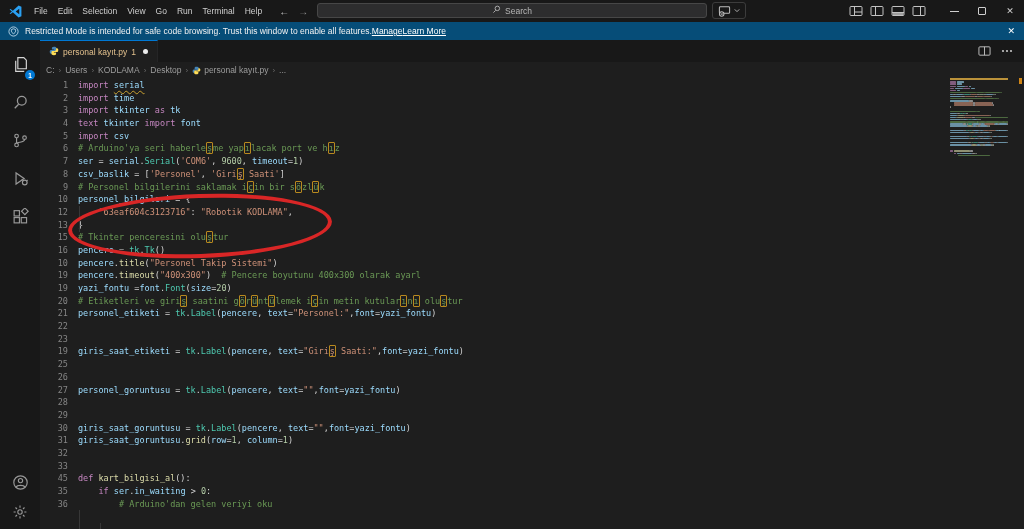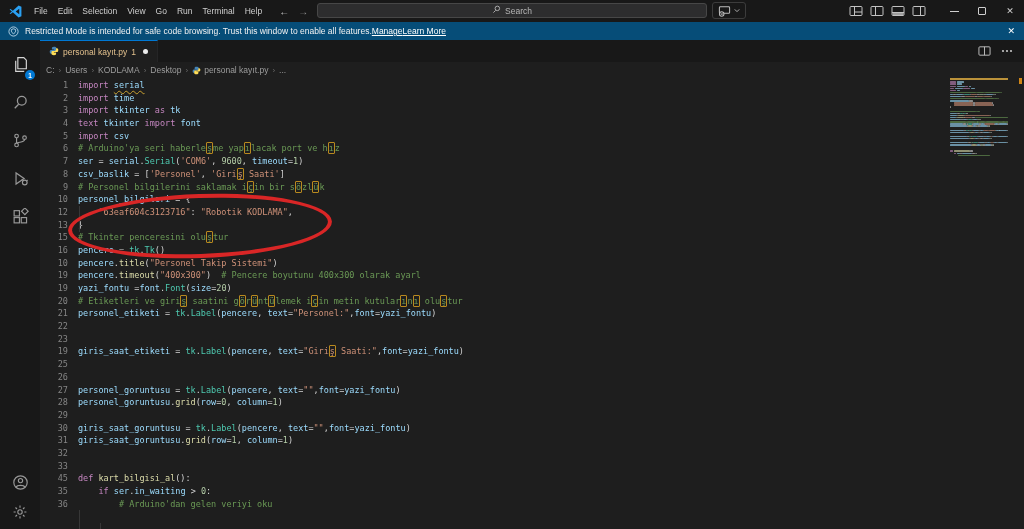--- a/index.html
+++ b/index.html
@@ -378,21 +378,20 @@
             <div class="line">
               <span class="ln">26</span>
               <span class="lc"></span>
             </div>
             <div class="line">
               <span class="ln">27</span>
               <span class="lc"><span class="tk-v">personel_goruntusu</span><span class="tk-p"> = </span><span class="tk-t">tk</span><span class="tk-p">.</span><span class="tk-t">Label</span><span class="tk-p">(</span><span class="tk-v">pencere</span><span class="tk-p">, </span><span class="tk-v">text</span><span class="tk-p">=</span><span class="tk-s">""</span><span class="tk-p">,</span><span class="tk-v">font</span><span class="tk-p">=</span><span class="tk-v">yazi_fontu</span><span class="tk-p">)</span></span>
             </div>
             <div class="line">
               <span class="ln">28</span>
-              <span class="lc"><span class="tk-v">personel_goruntusu</span><span class="tk-p">.</span><span class="tk-f">grid</span><span class="tk-p">(</span><span class="tk-v">row</span><span class="tk-p">=</span><span class="tk-n">0</span><span class="tk-p">, </span><span class="tk-v">column</span><span class="tk-p">=</span><span class="tk-n">1</span><span class="tk-p">)</span></span>
             </div>
             <div class="line">
               <span class="ln">29</span>
               <span class="lc"></span>
             </div>
             <div class="line">
               <span class="ln">30</span>
               <span class="lc"><span class="tk-v">giris_saat_goruntusu</span><span class="tk-p"> = </span><span class="tk-t">tk</span><span class="tk-p">.</span><span class="tk-t">Label</span><span class="tk-p">(</span><span class="tk-v">pencere</span><span class="tk-p">, </span><span class="tk-v">text</span><span class="tk-p">=</span><span class="tk-s">""</span><span class="tk-p">,</span><span class="tk-v">font</span><span class="tk-p">=</span><span class="tk-v">yazi_fontu</span><span class="tk-p">)</span></span>
             </div>
             <div class="line">

